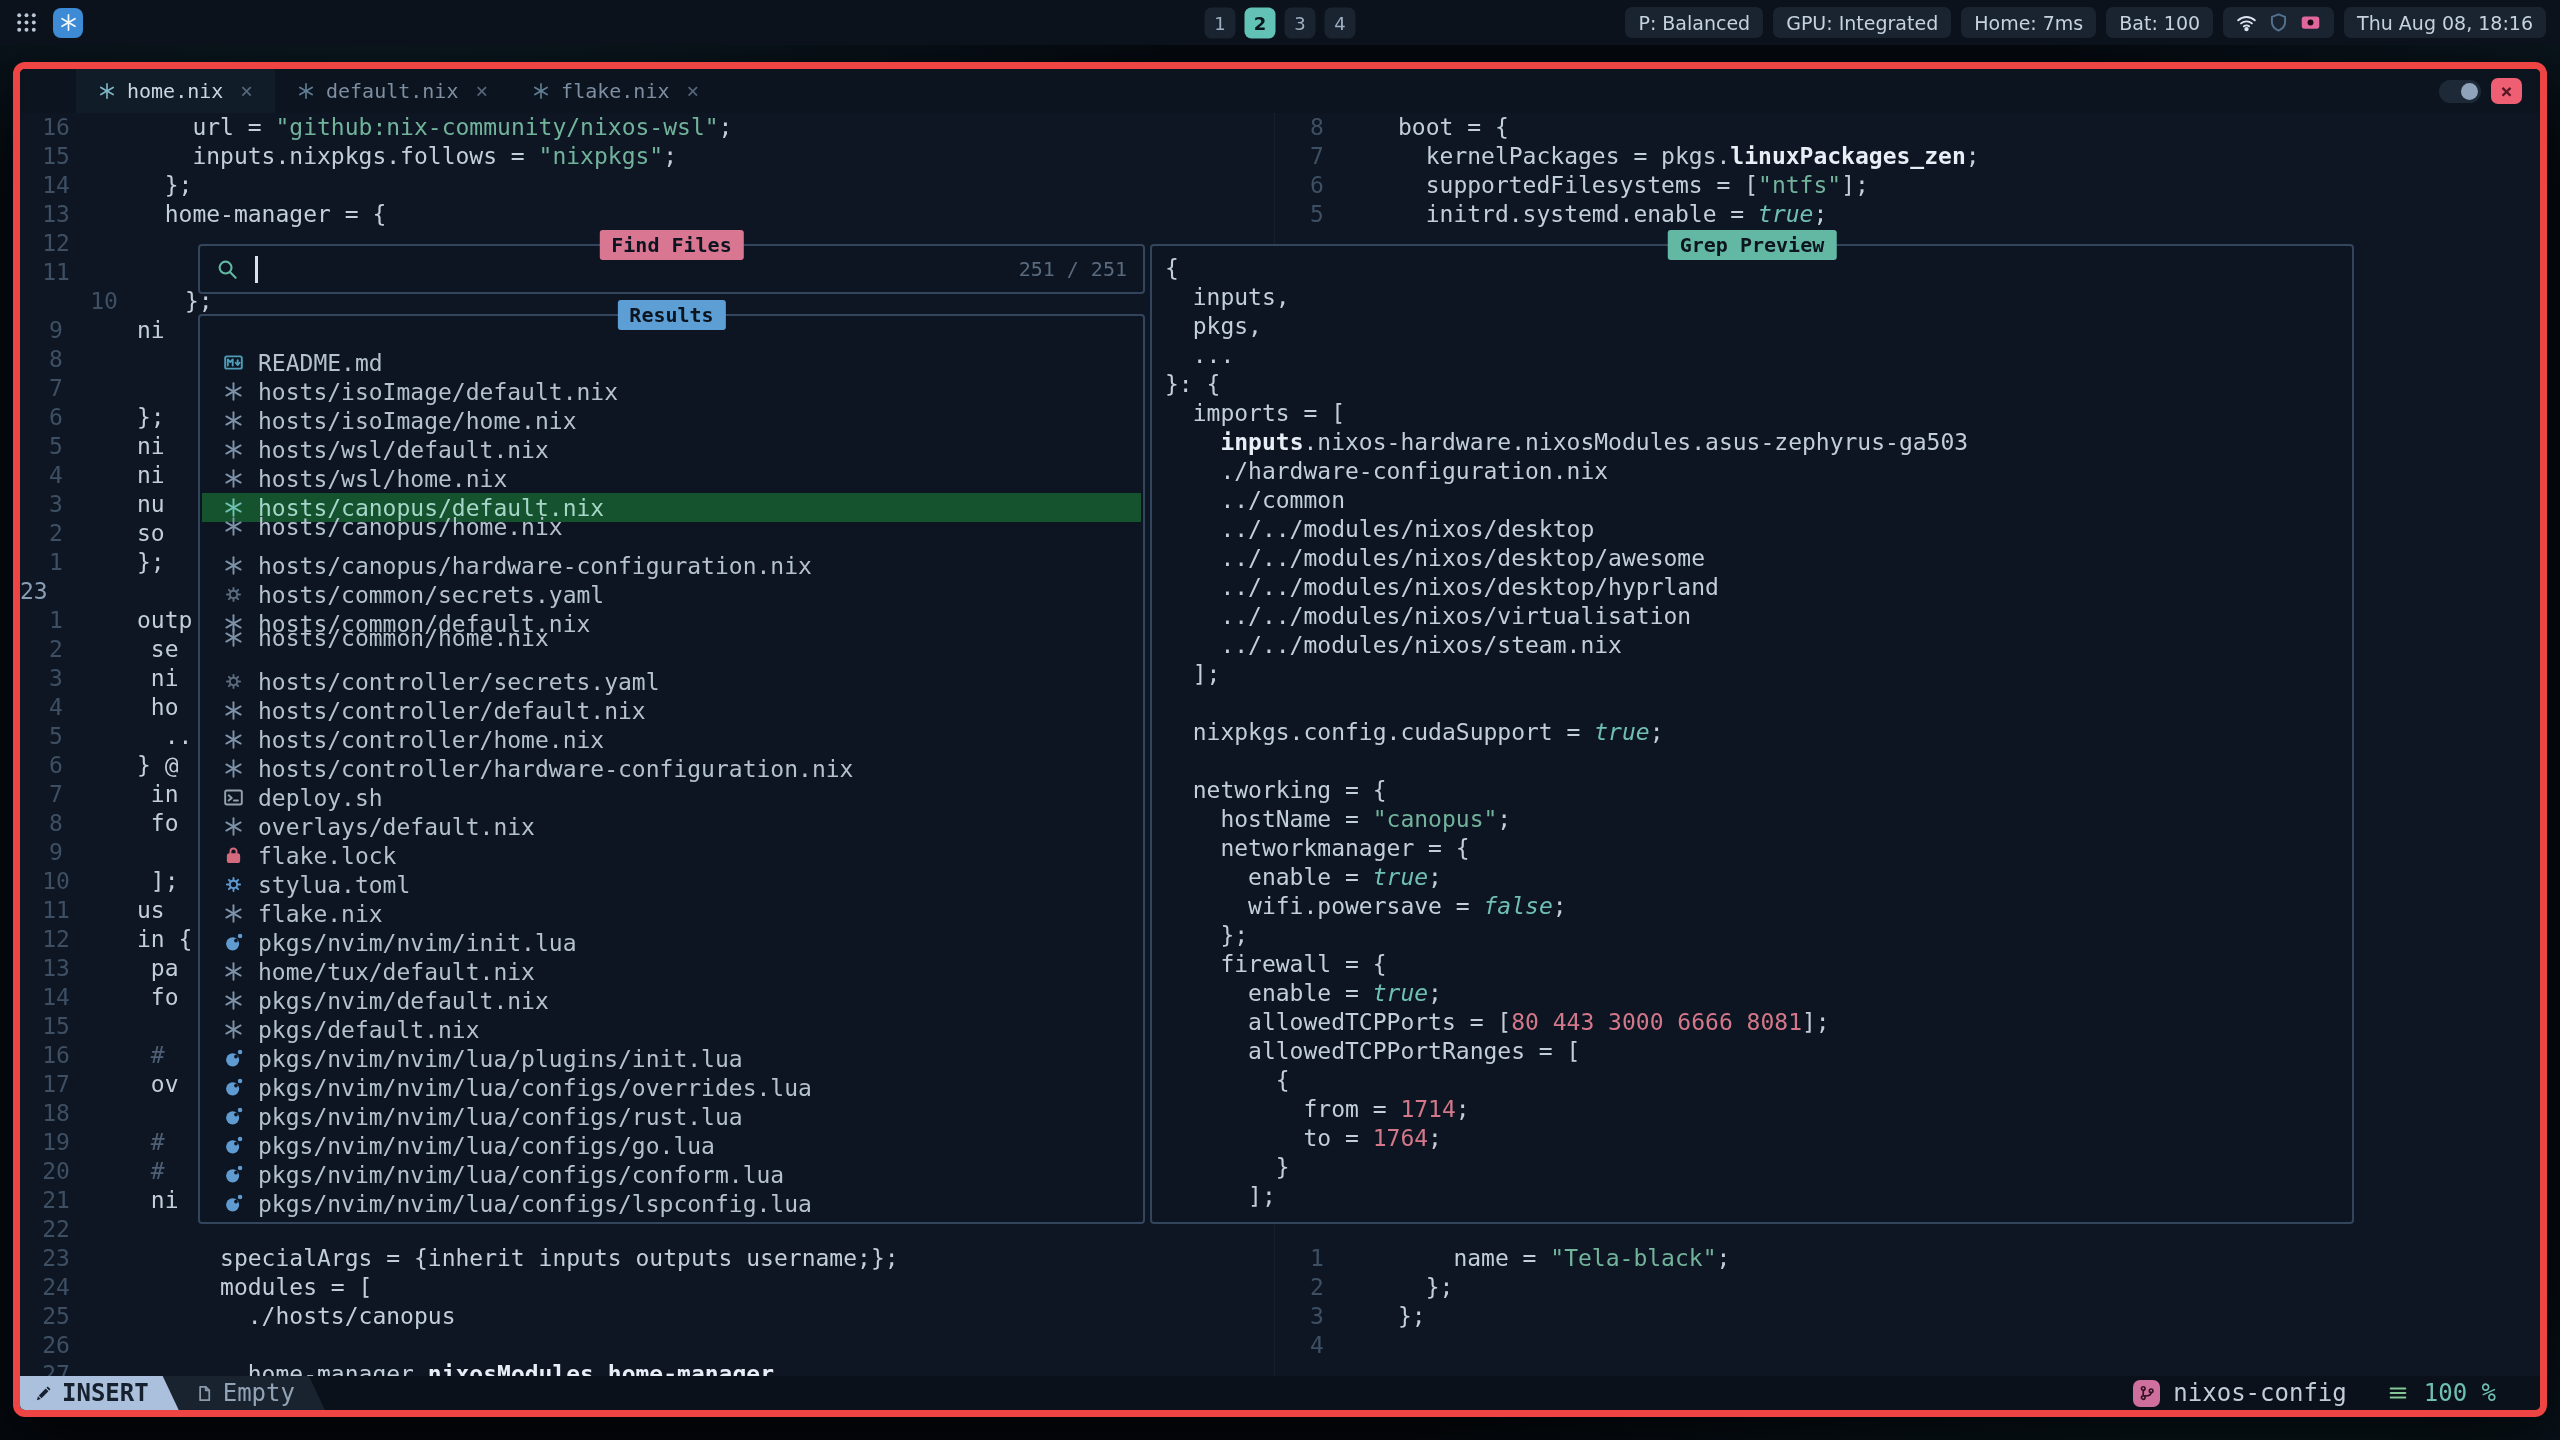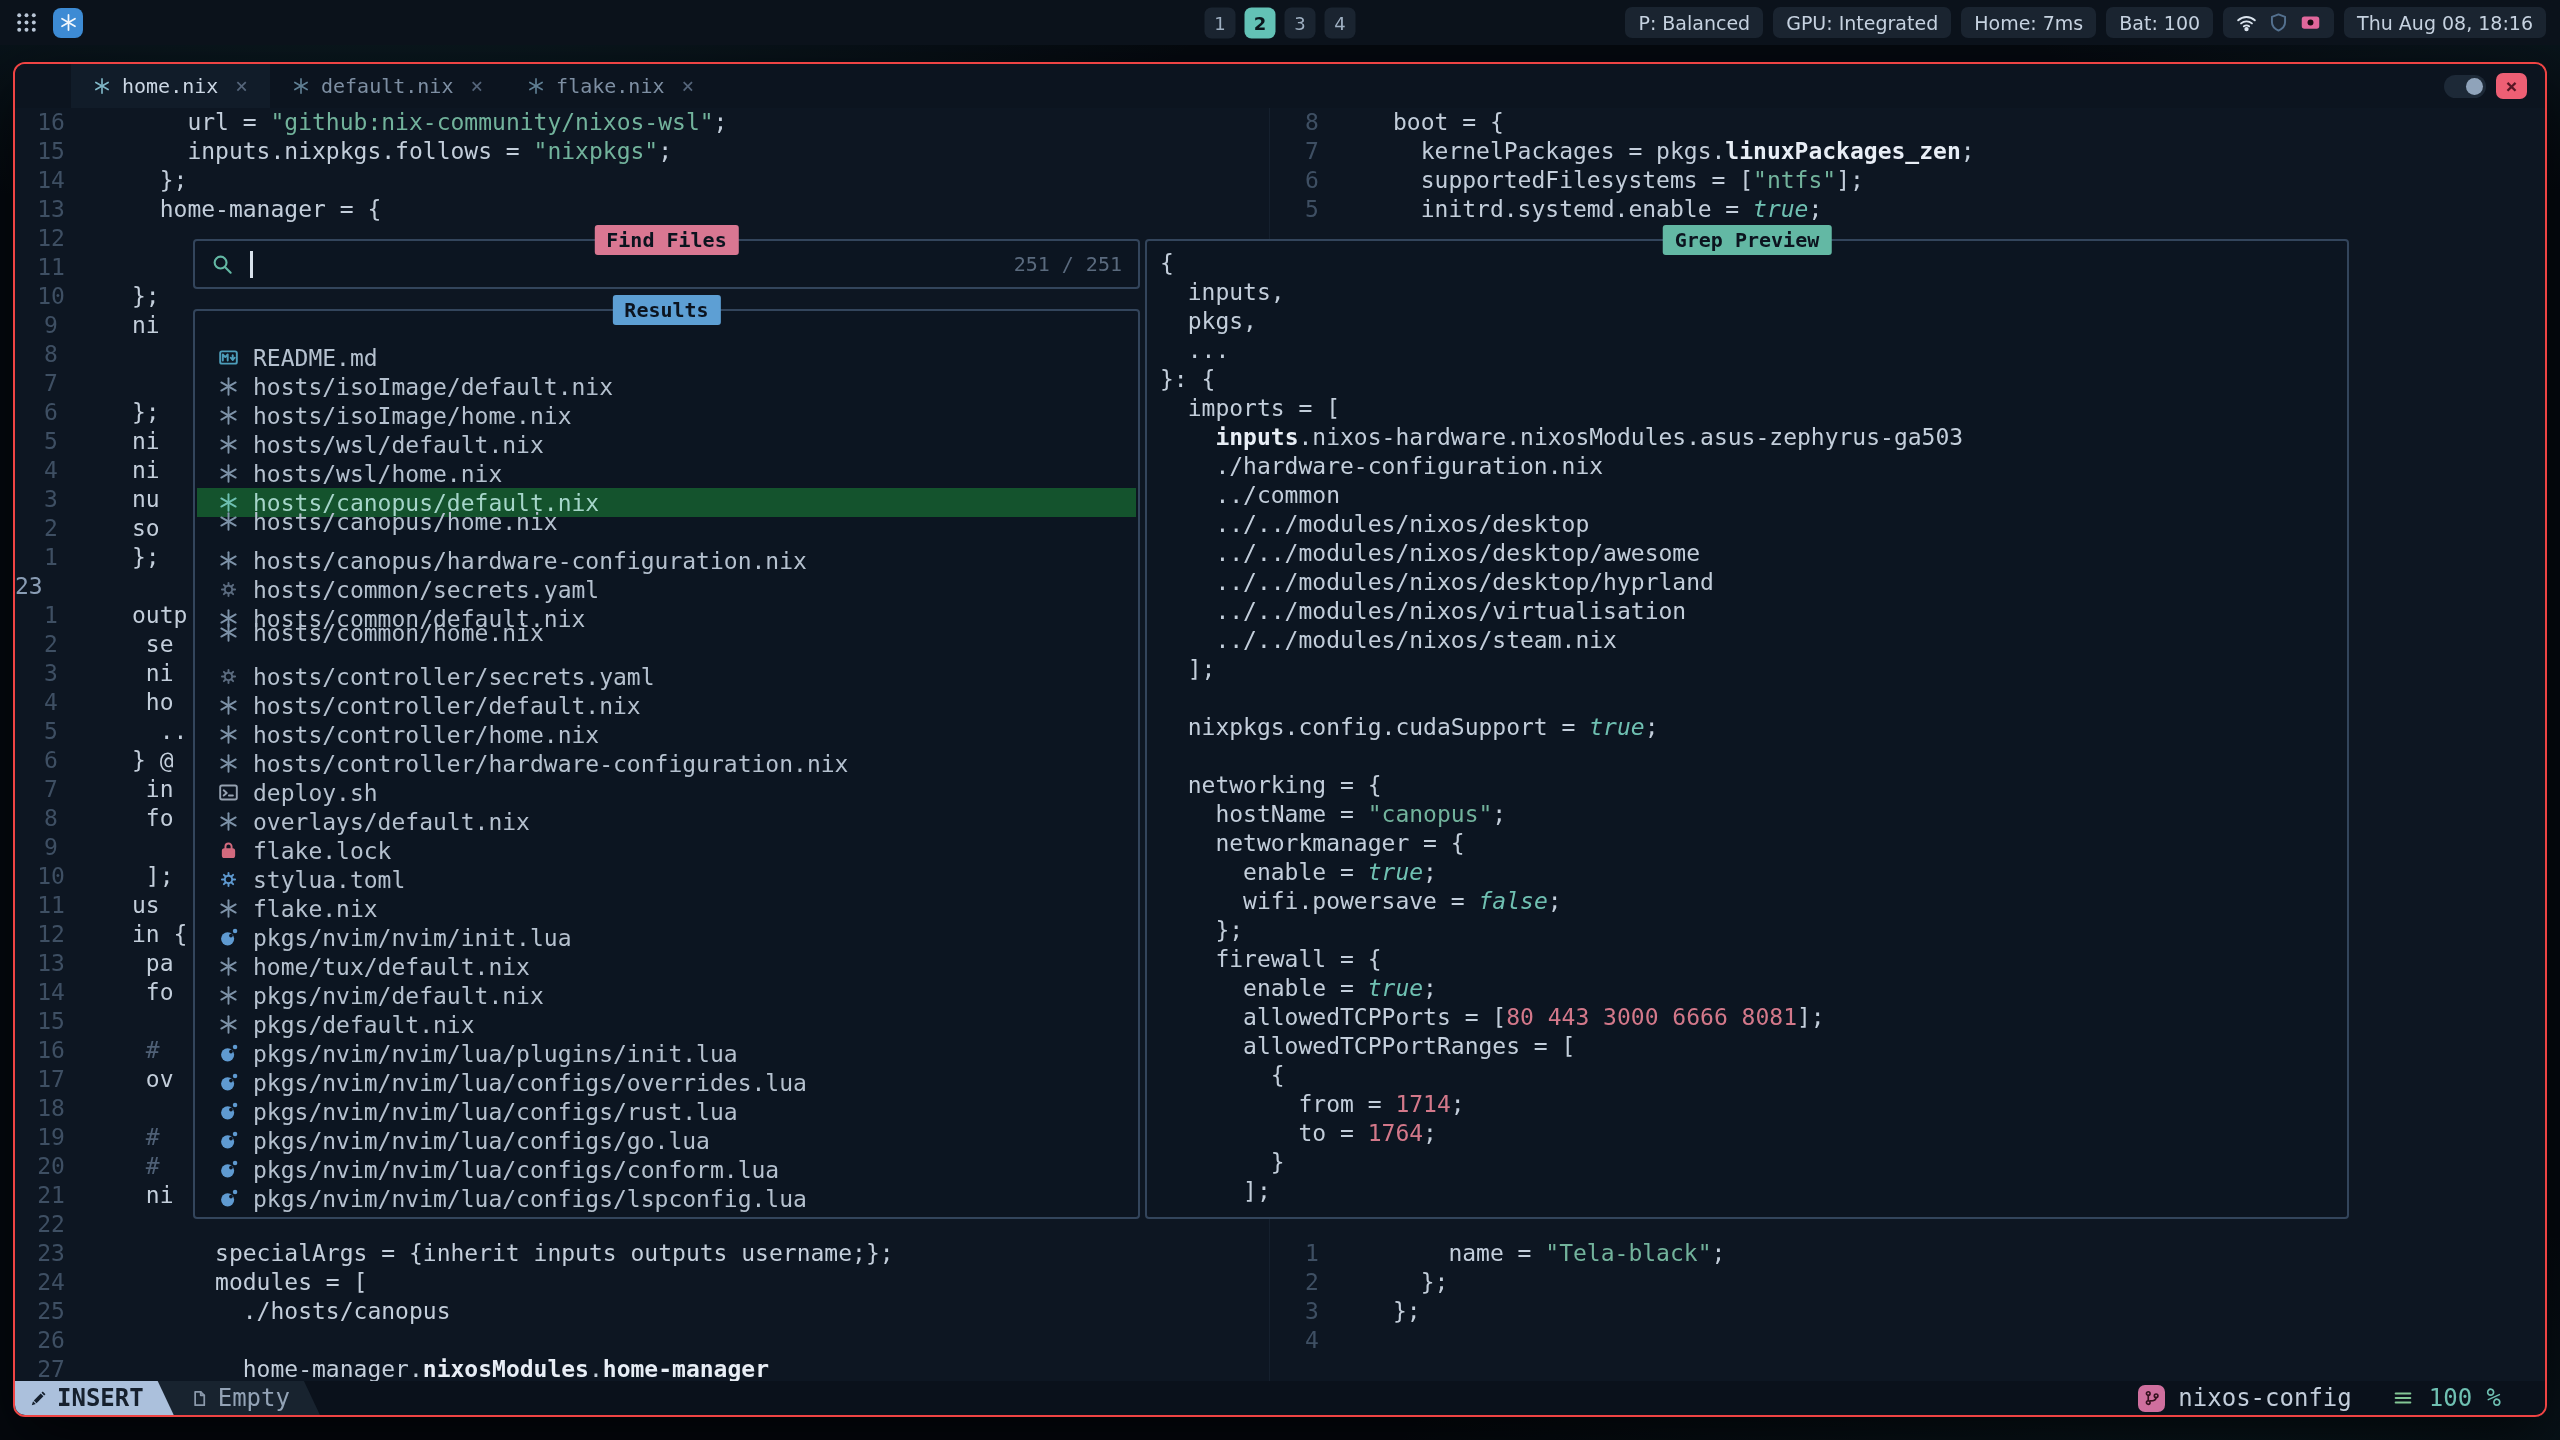--- a/index.html
+++ b/index.html
@@ -22,21 +22,21 @@
   .pill{background:#1a2430;border-radius:7px;height:31px;display:flex;align-items:center;padding:0 13px;color:#c6d2e0;font-size:19px;white-space:nowrap}
   .ws-pill{width:31px;justify-content:center;padding:0;font-size:18px;color:#9fb0c2}
   .ws-pill.active{background:#63c2b6;color:#0b161d;font-weight:bold}
   .tb-right{margin-left:auto;display:flex;align-items:center;gap:10px}
   #modules{display:flex;gap:10px}
   .tray{gap:11px}
   .tray-ic{display:inline-flex;align-items:center}
 
   
   .win{position:absolute;left:13px;top:62px;width:2534px;height:1355px;background:#0d1622;
-    border:2px solid #ef4444;border-radius:12px;box-shadow:0 26px 70px rgba(0,0,0,.65);overflow:hidden}
+    border:7px solid #ef4444;border-radius:12px;box-shadow:0 26px 70px rgba(0,0,0,.65);overflow:hidden}
 
   .tabbar{position:absolute;top:0;left:0;right:0;height:44px;display:flex;align-items:center;background:#0c141f;padding-left:56px}
   #tabs{display:flex;height:100%}
   .tab{display:flex;align-items:center;gap:11px;padding:0 22px;height:100%;font-size:20px;color:#7e8fa3}
   .tab.active{color:#ccd7e4;background:#111c29}
   .tabic{display:inline-flex;align-items:center}
   .tabx{color:#55657a;font-size:21px;margin-left:6px}
   .win-controls{margin-left:auto;display:flex;align-items:center;gap:10px;padding-right:18px}
   .toggle{width:42px;height:23px;border-radius:12px;background:#1d2937;position:relative}
   .toggle::after{content:"";position:absolute;right:3px;top:3px;width:17px;height:17px;border-radius:50%;background:#8fa3ba}
@@ -219,21 +219,21 @@
   </div>
 
   <div class="editor">
     <div class="pane" id="pane-left">
         <div class="row" style="top: 0px;"><span class="ln" style="width: 72px;">16</span><span class="code" style="margin-left: 45px;"><span class="t-d">    url = </span><span class="t-s">"github:nix-community/nixos-wsl"</span><span class="t-d">;</span></span></div>
         <div class="row" style="top: 29px;"><span class="ln" style="width: 72px;">15</span><span class="code" style="margin-left: 45px;"><span class="t-d">    inputs.nixpkgs.follows = </span><span class="t-s">"nixpkgs"</span><span class="t-d">;</span></span></div>
         <div class="row" style="top: 58px;"><span class="ln" style="width: 72px;">14</span><span class="code" style="margin-left: 45px;"><span class="t-d">  };</span></span></div>
         <div class="row" style="top: 87px;"><span class="ln" style="width: 72px;">13</span><span class="code" style="margin-left: 45px;"><span class="t-d">  home-manager = {</span></span></div>
         <div class="row" style="top: 116px;"><span class="ln" style="width: 72px;">12</span><span class="code" style="margin-left: 45px;"></span></div>
         <div class="row" style="top: 145px;"><span class="ln" style="width: 72px;">11</span><span class="code" style="margin-left: 45px;"></span></div>
-        <div class="row" style="top: 174px;"><span class="ln" style="width: 72px;">10</span><span class="code" style="margin-left: 45px;"><span class="t-d">};</span></span></div>
+        <div class="row" style="top: 174px; margin-left: 48px;"><span class="ln" style="width: 72px;">10</span><span class="code" style="margin-left: 45px;"><span class="t-d">};</span></span></div>
         <div class="row" style="top: 203px;"><span class="ln" style="width: 72px;">9</span><span class="code" style="margin-left: 45px;"><span class="t-d">ni</span></span></div>
         <div class="row" style="top: 232px;"><span class="ln" style="width: 72px;">8</span><span class="code" style="margin-left: 45px;"></span></div>
         <div class="row" style="top: 261px;"><span class="ln" style="width: 72px;">7</span><span class="code" style="margin-left: 45px;"></span></div>
         <div class="row" style="top: 290px;"><span class="ln" style="width: 72px;">6</span><span class="code" style="margin-left: 45px;"><span class="t-d">};</span></span></div>
         <div class="row" style="top: 319px;"><span class="ln" style="width: 72px;">5</span><span class="code" style="margin-left: 45px;"><span class="t-d">ni</span></span></div>
         <div class="row" style="top: 348px;"><span class="ln" style="width: 72px;">4</span><span class="code" style="margin-left: 45px;"><span class="t-d">ni</span></span></div>
         <div class="row" style="top: 377px;"><span class="ln" style="width: 72px;">3</span><span class="code" style="margin-left: 45px;"><span class="t-d">nu</span></span></div>
         <div class="row" style="top: 406px;"><span class="ln" style="width: 72px;">2</span><span class="code" style="margin-left: 45px;"><span class="t-d">so</span></span></div>
         <div class="row" style="top: 435px;"><span class="ln" style="width: 72px;">1</span><span class="code" style="margin-left: 45px;"><span class="t-d">};</span></span></div>
         <div class="row" style="top: 464px;"><span class="ln cur" style="width: 72px; text-align: left;">23</span><span class="code" style="margin-left: 45px;"></span></div>

